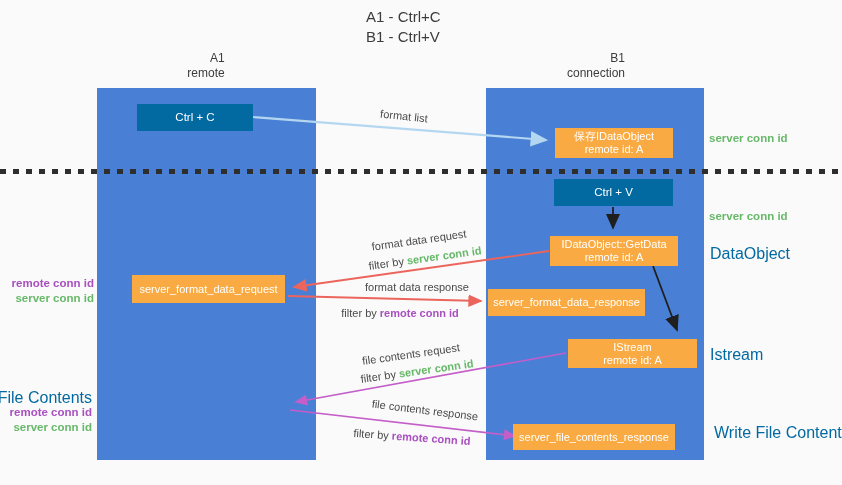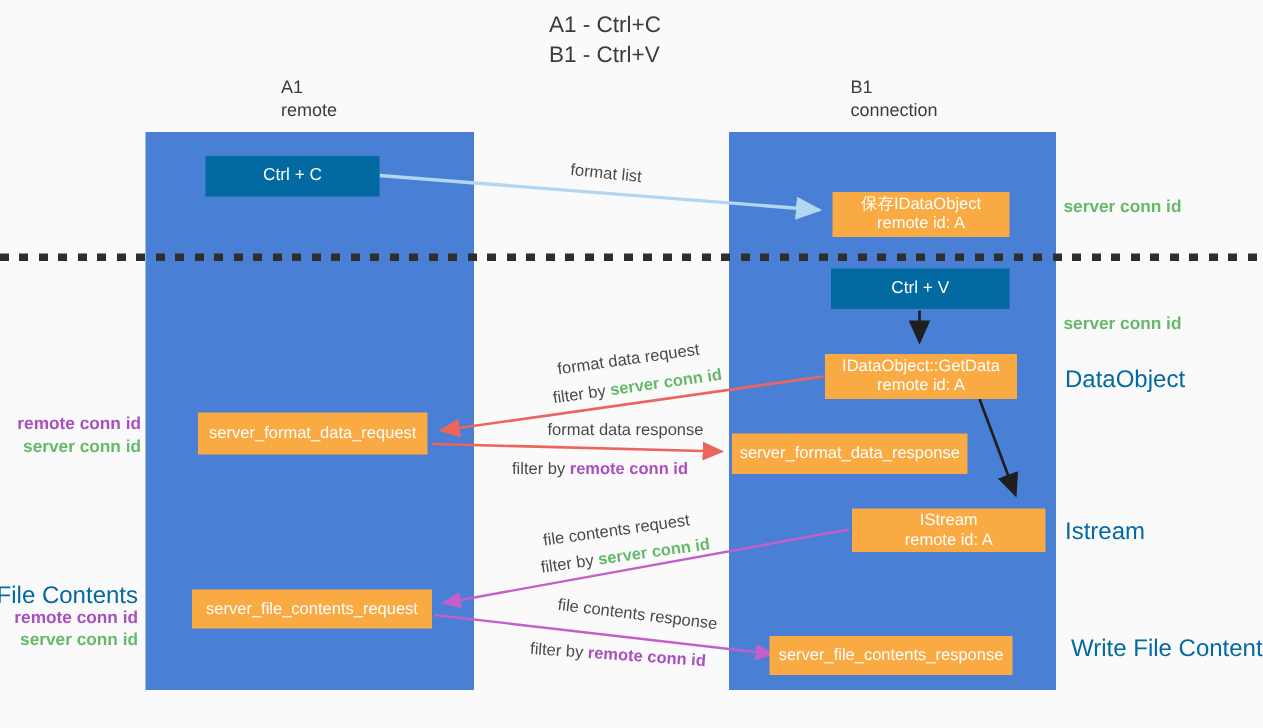--- a/index.html
+++ b/index.html
@@ -1,21 +1,21 @@
 <!DOCTYPE html>
 <html><head>
 <meta charset="utf-8">
 <style>
   html,body{margin:0;padding:0;background:#fafafa;}
   .stage{
     position:relative;width:842px;height:485px;overflow:hidden;
     font-family:"Liberation Sans",sans-serif;background:#fafafa;color:#3d3d3d;
   }
   .title{position:absolute;left:366px;top:7px;font-size:15px;line-height:20px;color:#3c3c3c;}
-  .lane-header{position:absolute;top:51px;transform:translateX(-50%);text-align:left;font-size:12px;line-height:15px;color:#3c3c3c;}
+  .lane-header{position:absolute;top:51px;transform:translateX(-50%);text-align:right;font-size:12px;line-height:15px;color:#3c3c3c;}
   .lane{position:absolute;top:88px;height:372px;background:#4a7fd6;}
   .dashed{
     position:absolute;left:0;top:169px;width:842px;height:5px;z-index:3;
     background:repeating-linear-gradient(90deg,#2e2e2e 0 6px,transparent 6px 13px);
   }
   .arrows{position:absolute;left:0;top:0;z-index:2;pointer-events:none;}
   .node{
     position:absolute;z-index:4;display:flex;flex-direction:column;align-items:center;justify-content:center;
     color:#fff;font-size:11.5px;line-height:13px;text-align:center;white-space:nowrap;
   }
@@ -105,23 +105,20 @@
 
   <div class="node orange" style="left:132px;top:275px;width:153px;height:28px;font-size:11px">
     <span>server_format_data_request</span>
   </div>
 
   <div class="node orange two" style="left:568px;top:339px;width:129px;height:29px">
     <span>IStream</span>
     <span>remote id: A</span>
   </div>
 
-  <div class="node orange" style="left:128px;top:393px;width:160px;height:26px;font-size:11px">
-    <span>server_file_contents_request</span>
-  </div>
 
   <div class="node orange" style="left:513px;top:424px;width:162px;height:26px;font-size:11px">
     <span>server_file_contents_response</span>
   </div>
 
   <div class="alabel" style="left:404px;top:116px;--r:6deg">format list</div>
 
   <div class="alabel" style="left:419px;top:240px;--r:-8deg">format data request</div>
   <div class="alabel" style="left:425px;top:258px;--r:-8deg">
     <span>filter by</span>

